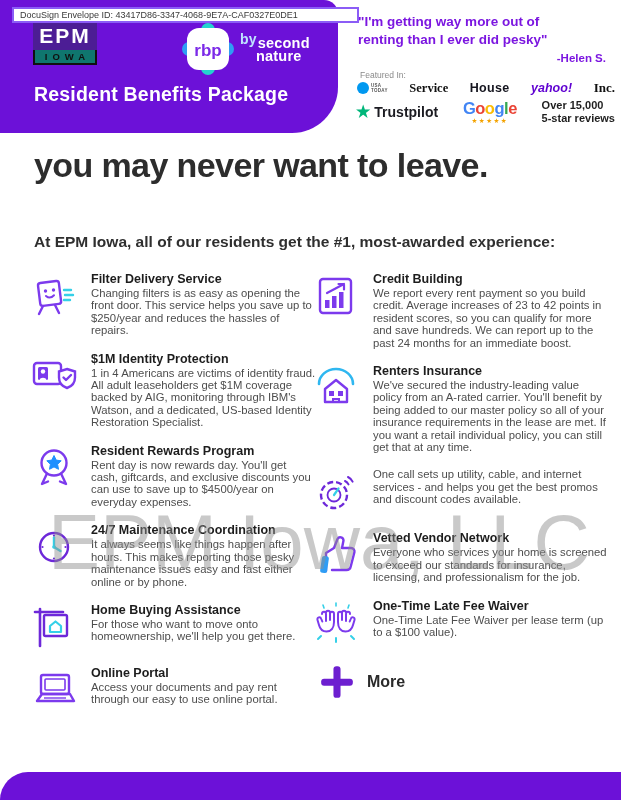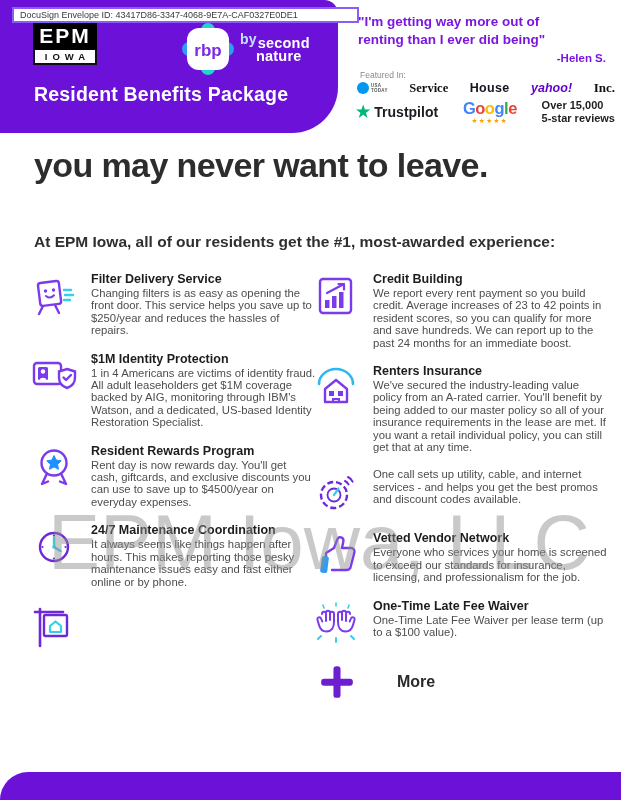--- a/index.html
+++ b/index.html
@@ -13,25 +13,25 @@
     background:#6c11d8; border-radius:0 14px 46px 0;
   }
   .docusign-bar {
     position:absolute; left:12px; top:7px; width:347px; height:16px;
     background:#fff; border:2px solid #8b5cf6; box-sizing:border-box;
     font-size:9px; line-height:13px; padding:0 6px; color:#3a3a3a;
     white-space:nowrap; overflow:hidden; z-index:12;
   }
   .epm-logo { position:absolute; left:33px; top:21px; width:64px; z-index:5; }
   .epm-top {
-    background:#000000; color:#fff; font-weight:bold; font-size:21px;
+    background:#4c1d95; color:#fff; font-weight:bold; font-size:21px;
     text-align:center; height:29px; line-height:29px; letter-spacing:2px;
   }
   .epm-bottom {
-    background:#ffffff; border:2px solid #101010; border-top:none; color:#101010;
+    background:#0f766e; border:2px solid #101010; border-top:none; color:#101010;
     font-size:9.5px; font-weight:bold; text-align:center; height:13px;
     line-height:13px; letter-spacing:5px; text-indent:5px;
   }
   .rbp-badge { position:absolute; left:182px; top:23px; width:52px; height:52px; }
   .sn-block {
     position:absolute; left:240px; top:33px; color:#fff; font-weight:bold;
     font-size:14.5px; line-height:13px; letter-spacing:0.2px;
   }
   .sn-by { font-size:14px; color:#bfe3ff; font-weight:bold; vertical-align:4px; margin-right:1px; }
   .sn-nature { margin-left:16px; }
@@ -79,21 +79,21 @@
   
   .col { position:absolute; top:272px; }
   .col-left  { left:30px;  width:286px; }
   .col-right { left:312px; width:298px; }
   .item { display:flex; gap:13px; margin-bottom:15px; }
   .icon-box { width:48px; height:48px; flex:none; }
   .icon-box svg { width:48px; height:48px; display:block; }
   .item-text { flex:1; }
   .b-title { font-size:12.5px; font-weight:bold; color:#1d1d1d; line-height:14px; margin-bottom:1px; }
   .b-body  { font-size:11.3px; color:#4d4d4d; line-height:12.4px; }
-  .more-row { display:flex; align-items:center; gap:40px; margin-top:4px; margin-left:5px; }
+  .more-row { display:flex; align-items:center; gap:10px; margin-top:4px; margin-left:5px; }
   .more-plus { width:40px; height:40px; }
   .more-label { font-size:16px; font-weight:bold; color:#2a2a2a; }
   
   .watermark {
     position:absolute; left:48px; top:497px; z-index:6; pointer-events:none;
     font-size:78px; color:#8f8f8f; opacity:0.48; white-space:nowrap; letter-spacing:0;
   }
   .footer-bar {
     position:absolute; left:0; bottom:0; width:621px; height:28px;
     background:#6c11d8; border-radius:28px 0 0 0;
@@ -123,21 +123,21 @@
       <span class="sn-by">by</span><span>second</span><br>
       <span class="sn-nature">nature</span>
     </div>
     <div class="header-title">Resident Benefits Package</div>
   </div>
 
   <div class="docusign-bar">DocuSign Envelope ID: 43417D86-3347-4068-9E7A-CAF0327E0DE1</div>
 
   <div class="quote">
     <div>"I'm getting way more out of</div>
-    <div>renting than I ever did being"</div>
+    <div>renting than I ever did pesky"</div>
     <div class="quote-attr">-Helen S.</div>
   </div>
 
   <div class="featured-label">Featured In:</div>
   <div class="logo-row">
     <span class="usat">
       <span class="usat-dot"></span>
       <span class="usat-txt">
         <span>USA</span><br>
         <span>TODAY</span>
@@ -242,22 +242,40 @@
 
     <div class="item">
       <div class="icon-box">
         <svg viewBox="0 0 48 48" fill="none">
           <path d="M10 6v37" stroke="#6d28d9" stroke-width="2.6" stroke-linecap="round"></path>
           <path d="M5 9h28" stroke="#6d28d9" stroke-width="2.6" stroke-linecap="round"></path>
           <rect x="14" y="12" width="23" height="21" rx="1.5" stroke="#6d28d9" stroke-width="2.4"></rect>
           <path d="M20 23l5.5-4.5L31 23v6H20z" stroke="#35d0e8" stroke-width="2.2" stroke-linejoin="round"></path>
         </svg>
       </div>
-    </div>
-
+      <div class="item-text">
+        <div class="b-title">Home Buying Assistance</div>
+        <div class="b-body">For those who want to move onto homeownership, we'll help you get there.</div>
+      </div>
+    </div>
+
+    <div class="item">
+      <div class="icon-box">
+        <svg viewBox="0 0 48 48" fill="none">
+          <rect x="11" y="9" width="28" height="19" rx="2" stroke="#7c3aed" stroke-width="2.4"></rect>
+          <rect x="15" y="13" width="20" height="11" rx="1" stroke="#7c3aed" stroke-width="1.6"></rect>
+          <path d="M7 35l5-7h28l4 7z" stroke="#7c3aed" stroke-width="2.4" stroke-linejoin="round"></path>
+          <path d="M14 32h22" stroke="#7c3aed" stroke-width="1.4"></path>
+        </svg>
+      </div>
+      <div class="item-text">
+        <div class="b-title">Online Portal</div>
+        <div class="b-body">Access your documents and pay rent through our easy to use online portal.</div>
+      </div>
+    </div>
 
   </div>
 
   <div class="col col-right">
 
     <div class="item">
       <div class="icon-box">
         <svg viewBox="0 0 48 48" fill="none">
           <rect x="8" y="7" width="31" height="34" rx="3" stroke="#7c3aed" stroke-width="2.4"></rect>
           <rect x="13" y="28" width="4.5" height="8" fill="#7c3aed"></rect>

